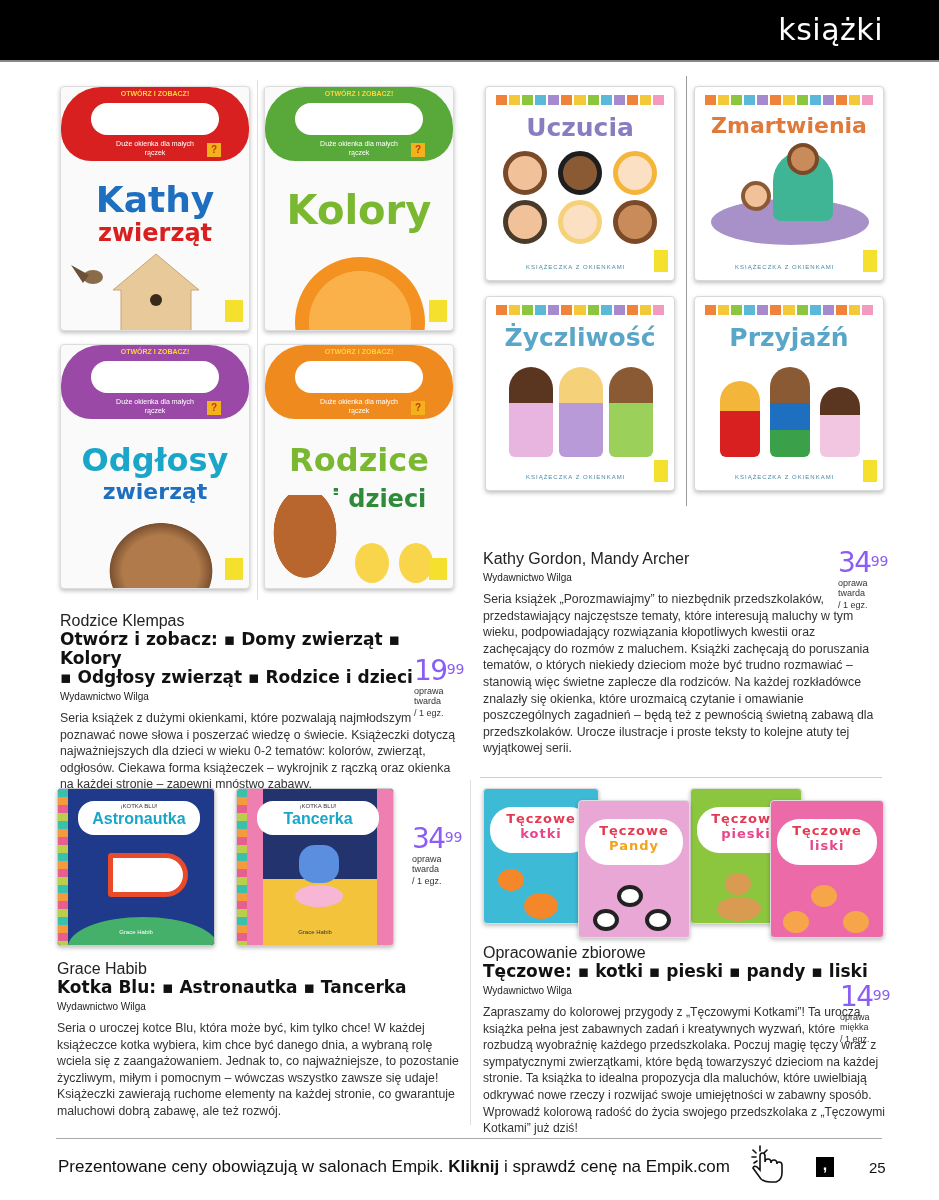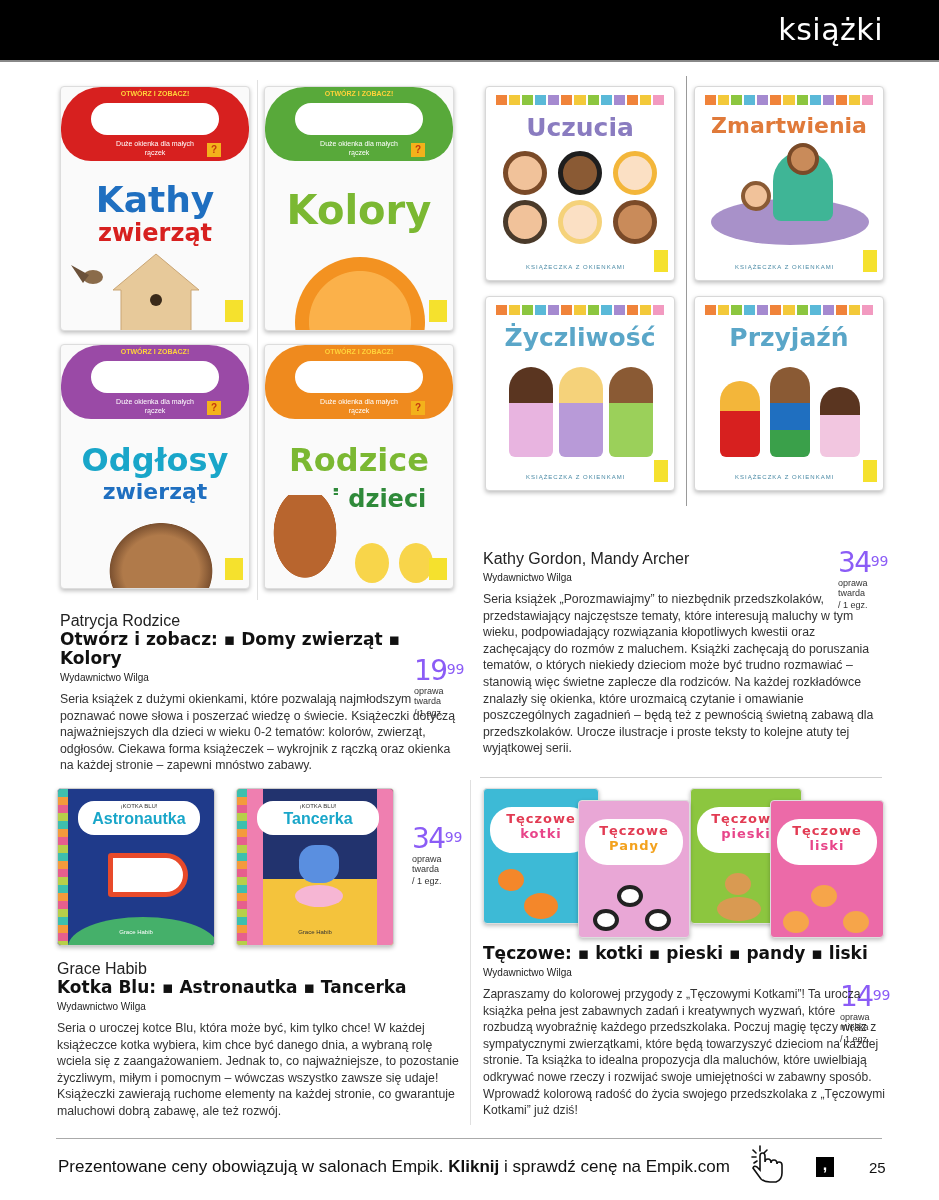--- a/index.html
+++ b/index.html
@@ -257,23 +257,24 @@
   <div class="product-publisher">Wydawnictwo Wilga</div>
   <div class="product-desc">Seria książek „Porozmawiajmy” to niezbędnik przedszkolaków, przedstawiający najczęstsze tematy, które interesują maluchy w tym wieku, podpowiadający rozwiązania kłopotliwych kwestii oraz zachęcający do rozmów z maluchem. Książki zachęcają do poruszania tematów, o których niekiedy dzieciom może być trudno rozmawiać – stanowią więc świetne zaplecze dla rodziców. Na każdej rozkładówce znalazły się okienka, które urozmaicą czytanie i omawianie poszczególnych zagadnień – będą też z pewnością świetną zabawą dla przedszkolaków. Urocze ilustracje i proste teksty to kolejne atuty tej wyjątkowej serii.</div>
 </div>
 
 <div class="price" style="left:414px;top:618px;">
   <div class="main"><span>19</span><span class="cents">99</span></div>
   <div class="note" style="width:34px;">oprawa twarda</div>
   <div class="note">/ 1 egz.</div>
 </div>
 <div class="abs" style="left:60px;top:612px;width:400px;">
-  <div class="product-author">Patrycja Rodzice</div>
+  <div class="product-author">Rodzice Klempas</div>
   <div class="product-title">
     <div>Otwórz i zobacz: ▪ Domy zwierząt ▪ Kolory</div>
+    <div>▪ Odgłosy zwierząt ▪ Rodzice i dzieci</div>
   </div>
   <div class="product-publisher">Wydawnictwo Wilga</div>
   <div class="product-desc">Seria książek z dużymi okienkami, które pozwalają najmłodszym poznawać nowe słowa i poszerzać wiedzę o świecie. Książeczki dotyczą najważniejszych dla dzieci w wieku 0-2 tematów: kolorów, zwierząt, odgłosów. Ciekawa forma książeczek – wykrojnik z rączką oraz okienka na każdej stronie – zapewni mnóstwo zabawy.</div>
 </div>
 
 <div class="hline" style="left:480px;top:777px;width:402px;"></div>
 <div class="vline" style="left:470px;top:780px;height:345px;background:#e0e0e0;"></div>
 
 <div class="cover blu-book" style="left:57px;top:788px;width:158px;height:158px;background:#1f3a8a;">
   <div class="spine"></div>
@@ -349,20 +350,21 @@
   </div>
 </div>
 
 <div class="price" style="left:840px;top:944px;">
   <div class="main"><span>14</span><span class="cents">99</span></div>
   <div class="note" style="width:34px;">oprawa miękka</div>
   <div class="note">/ 1 egz.</div>
 </div>
 
 <div class="abs" style="left:483px;top:944px;width:402px;">
+  <div class="product-author">Opracowanie zbiorowe</div>
   <div class="product-title">Tęczowe: ▪ kotki ▪ pieski ▪ pandy ▪ liski</div>
   <div class="product-publisher">Wydawnictwo Wilga</div>
   <div class="product-desc" style="font-size:12.1px;">Zapraszamy do kolorowej przygody z „Tęczowymi Kotkami”! Ta urocza książka pełna jest zabawnych zadań i kreatywnych wyzwań, które rozbudzą wyobraźnię każdego przedszkolaka. Poczuj magię tęczy wraz z sympatycznymi zwierzątkami, które będą towarzyszyć dzieciom na każdej stronie. Ta książka to idealna propozycja dla maluchów, które uwielbiają odkrywać nowe rzeczy i rozwijać swoje umiejętności w zabawny sposób. Wprowadź kolorową radość do życia swojego przedszkolaka z „Tęczowymi Kotkami” już dziś!</div>
 </div>
 
 <div class="footer-line"></div>
 <div class="footer-text">
   <span>Prezentowane ceny obowiązują w salonach Empik. </span><b>Kliknij</b><span> i sprawdź cenę na Empik.com</span>
 </div>
 <svg class="hand-icon" viewBox="0 0 36 40">

